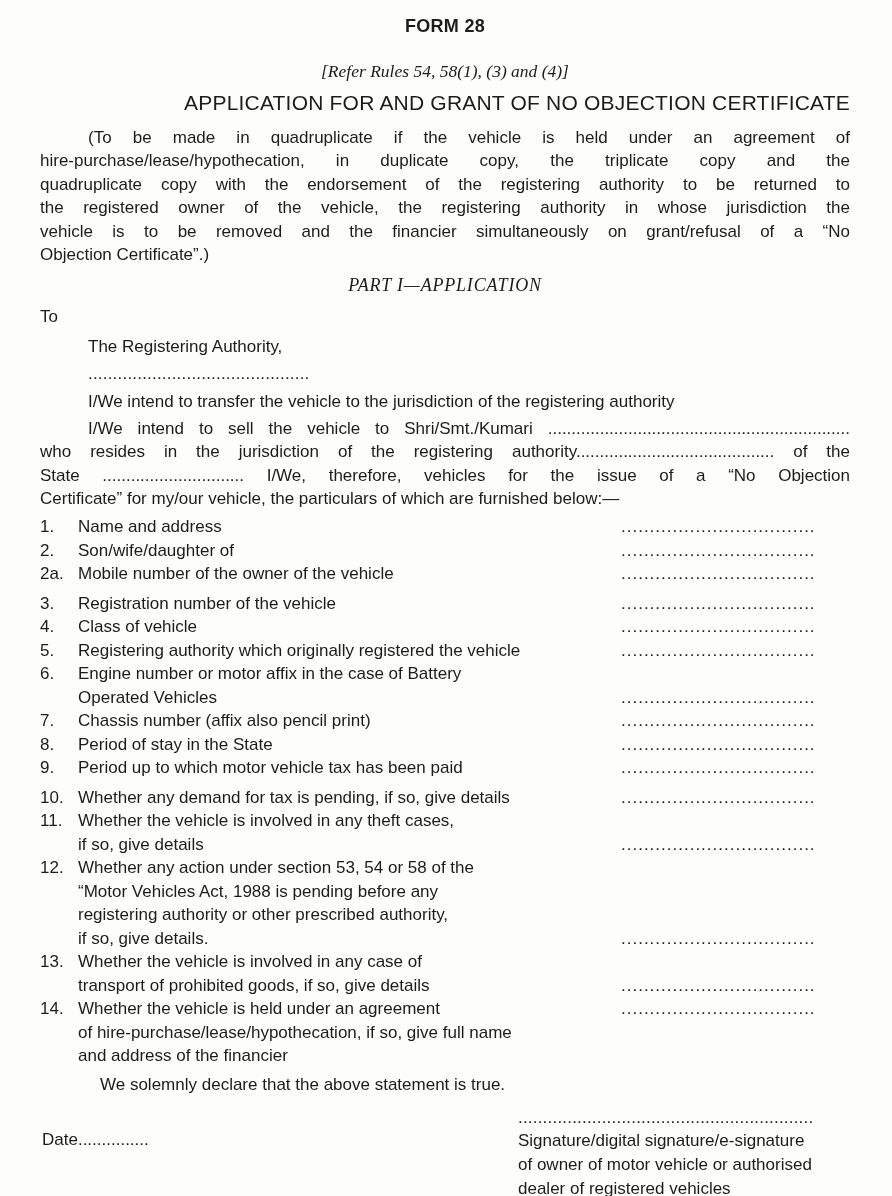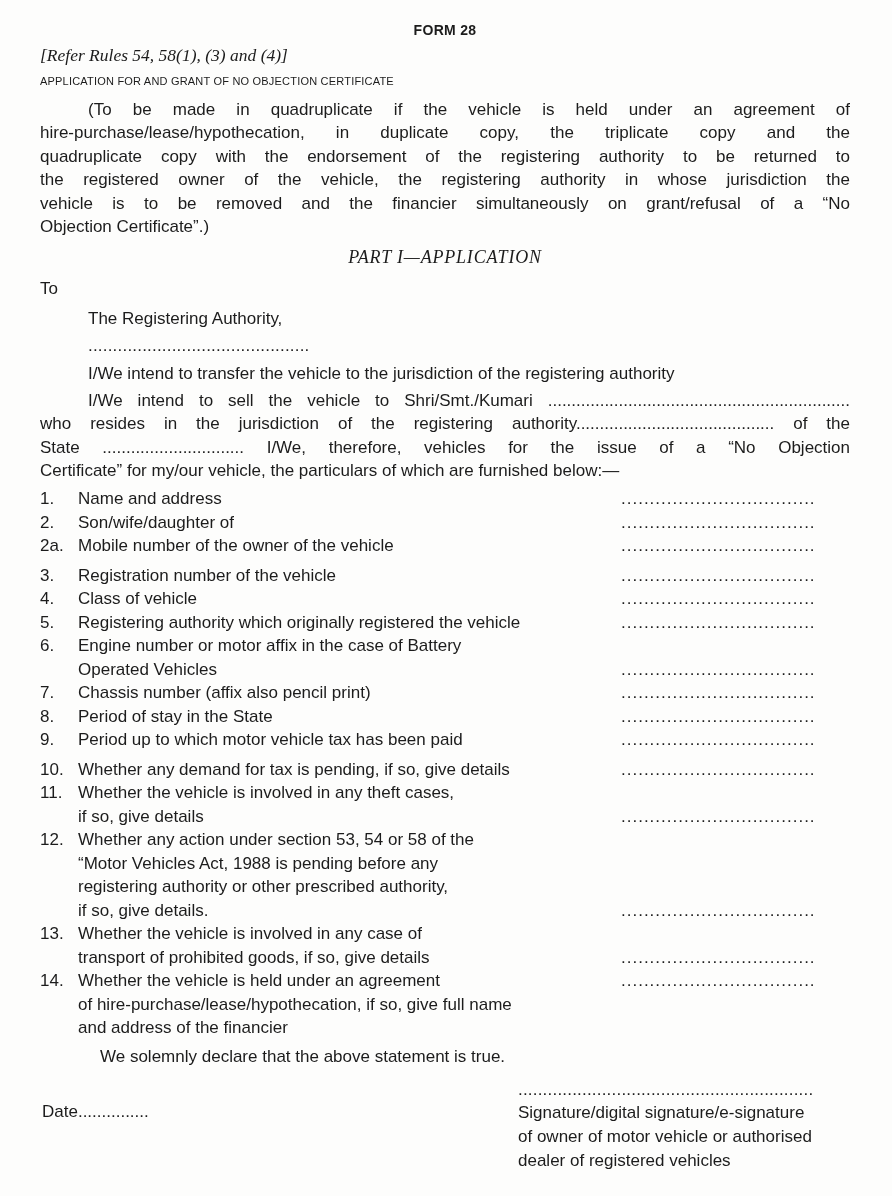--- a/index.html
+++ b/index.html
@@ -9,37 +9,37 @@
     height: 1196px;
     box-sizing: border-box;
     background: #fdfdfc;
     color: #1c1c1c;
     font-family: "Liberation Sans", "DejaVu Sans", sans-serif;
     font-size: 17px;
     padding: 8px 42px 0 40px;
     overflow: hidden;
   }
   .form-number {
-    margin-top: 14px;
+    margin-top: 8px;
     text-align: center;
-    font-size: 14px;
+    font-size: 18px;
     font-weight: 700;
     letter-spacing: 0.3px;
   }
   .rules-ref {
-    margin-top: 7px;
-    text-align: left;
+    margin-top: 24px;
+    text-align: center;
     font-family: "Liberation Serif", "DejaVu Serif", serif;
     font-style: italic;
     font-size: 17.5px;
   }
   .doc-title {
     margin-top: 9px;
-    text-align: left;
-    font-size: 11px;
+    text-align: right;
+    font-size: 21px;
     letter-spacing: 0.2px;
   }
   .para { line-height: 23.4px; }
   .intro { margin-top: 11px; }
   .jline { text-align: justify; text-align-last: justify; }
   .jline-last { text-align: left; text-align-last: left; }
   .indent { text-indent: 48px; }
   .part-heading {
     margin-top: 9px;
     text-align: center;

